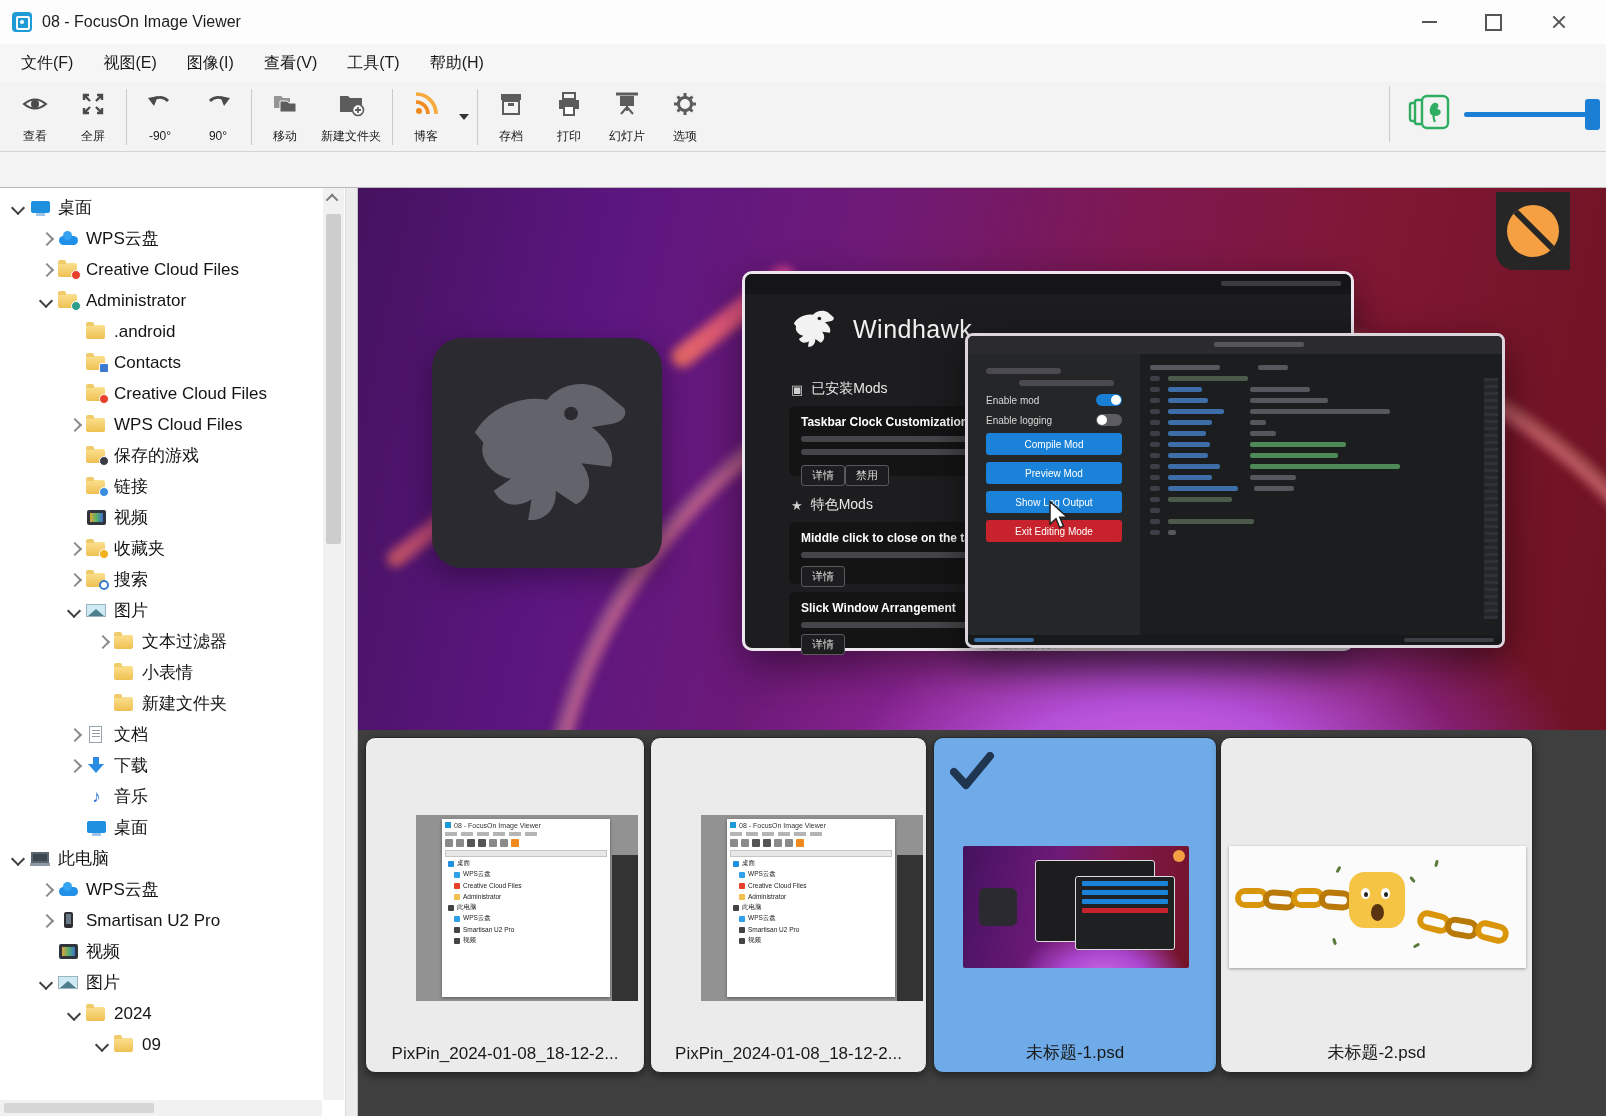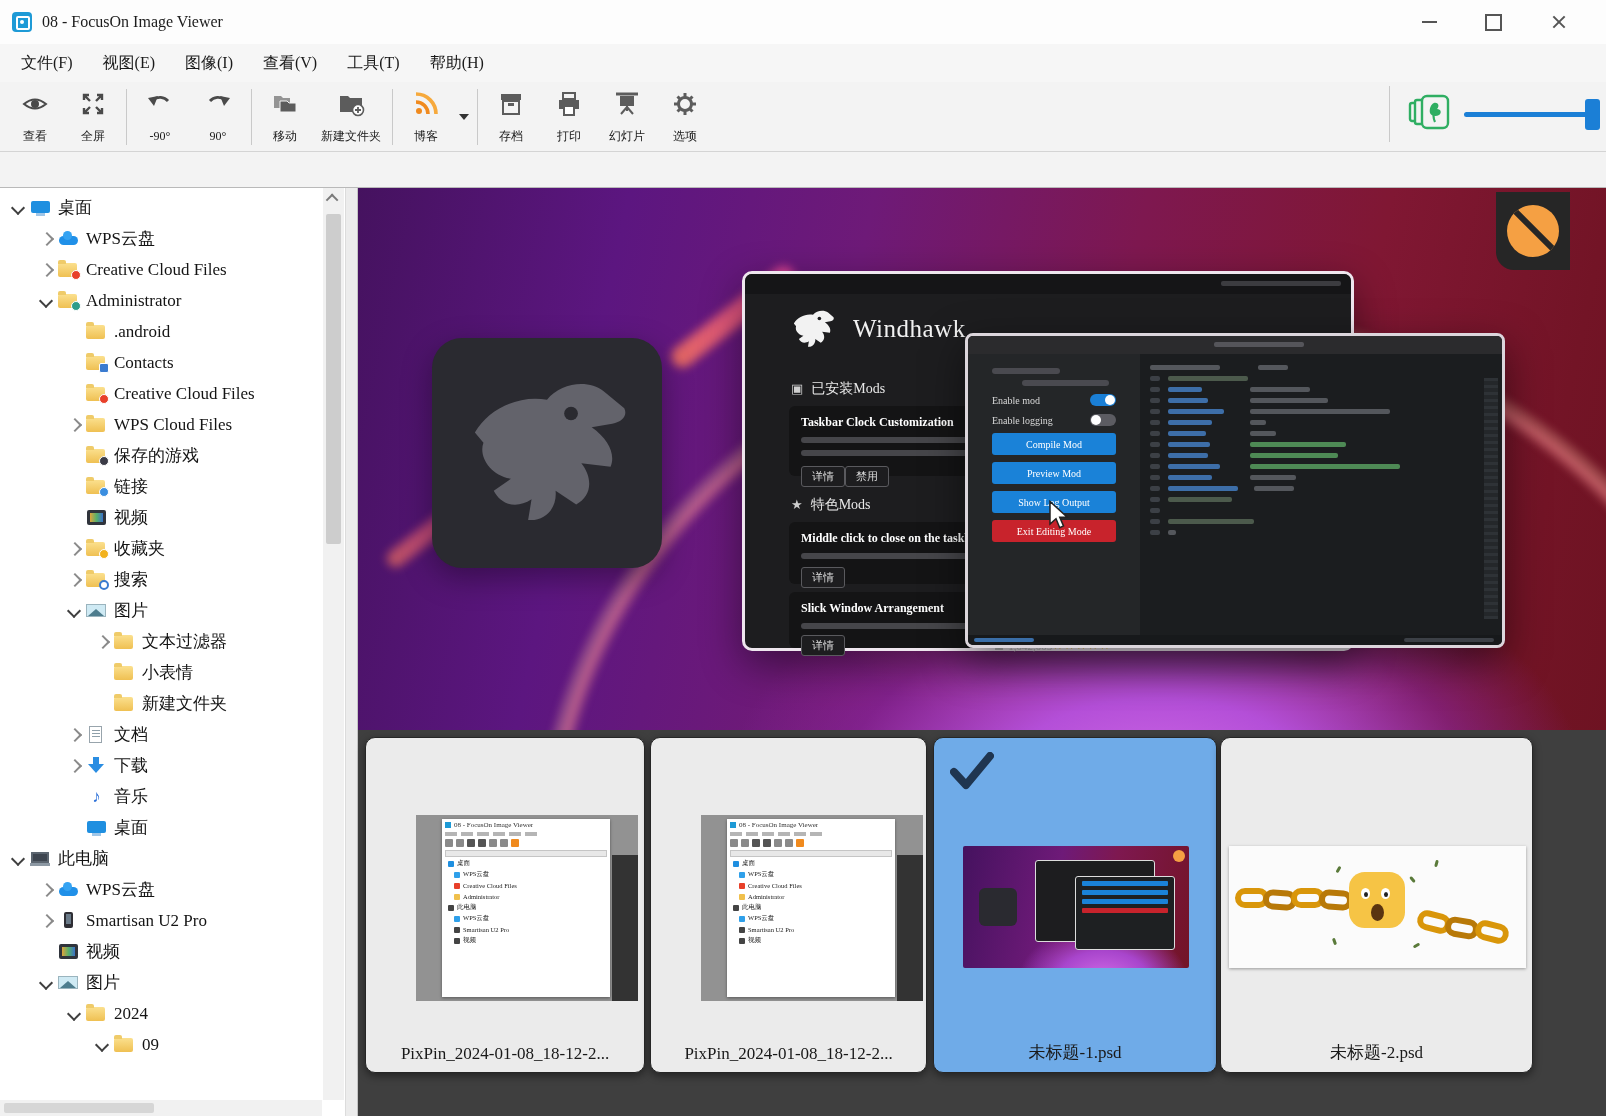--- a/index.html
+++ b/index.html
@@ -1,18 +1,18 @@
 <!DOCTYPE html>
 <html><head>
 <meta charset="utf-8">
 <style>
   html,body{margin:0;padding:0;}
   body{width:1606px;height:1116px;position:relative;overflow:hidden;
        font-family:"Liberation Sans","DejaVu Sans",sans-serif;background:#f3f3f3;color:#1a1a1a;}
-  .abs{position:absolute;font-family:Liberation Serif, serif;}
+  .abs{position:absolute;}
   
   #titlebar{left:0;top:0;width:1606px;height:44px;background:#fdfdfd;}
   #appicon{left:12px;top:12px;width:20px;height:20px;background:#1e9ad6;border-radius:4px;}
   #appicon::before{content:"";position:absolute;left:4px;top:4px;width:10px;height:10px;border:2px solid #fff;border-radius:2px;}
   #appicon::after{content:"";position:absolute;left:8px;top:8px;width:4px;height:4px;background:#fff;border-radius:50%;}
   #wtitle{left:42px;top:0;height:44px;line-height:44px;font-size:16px;color:#1c1c1c;}
   .wctl{top:8px;width:34px;height:28px;display:flex;align-items:center;justify-content:center;}
   #btn-min{right:160px;} #btn-max{right:96px;} #btn-close{right:30px;}
   #btn-min i{display:block;width:15px;height:2px;background:#555;}
   #btn-max i{display:block;width:13px;height:13px;border:2px solid #555;}
@@ -118,21 +118,21 @@
   .toggle::after{content:"";position:absolute;right:2px;top:2px;width:13px;height:13px;border-radius:50%;background:#fff;}
   .users{display:flex;align-items:center;gap:5px;color:#b8b8b8;font-size:11px;margin-left:auto;}
   .person{width:8px;height:9px;position:relative;}
   .person::before{content:"";position:absolute;left:2px;top:0;width:4px;height:4px;border-radius:50%;background:#b8b8b8;}
   .person::after{content:"";position:absolute;left:0;top:4px;width:8px;height:5px;border-radius:4px 4px 0 0;background:#b8b8b8;}
   .stars{color:#e8b91e;font-size:12px;letter-spacing:1px;}
   
   #edwin{position:absolute;left:607px;top:145px;width:540px;height:315px;background:#1e2022;border:3px solid #dcd6dc;border-radius:8px;box-sizing:border-box;box-shadow:0 14px 40px rgba(0,0,0,.5);overflow:hidden;}
   #edbar{position:absolute;left:0;top:0;right:0;height:18px;background:#2b2b2d;}
   #edbar::after{content:"";position:absolute;left:46%;top:6px;width:90px;height:5px;background:#55555a;border-radius:2px;}
-  #edleft{position:absolute;left:0;top:18px;width:172px;bottom:10px;background:#242628;padding:8px 24px;box-sizing:border-box;}
+  #edleft{position:absolute;left:0;top:18px;width:172px;bottom:10px;background:#242628;padding:8px 18px;box-sizing:border-box;}
   .edlblrow{display:flex;align-items:center;justify-content:space-between;margin-top:8px;}
   .edlbl{font-size:10px;color:#d8d8d8;}
   .mtog{width:26px;height:12px;border-radius:6px;background:#1a7fd6;position:relative;}
   .mtog::after{content:"";position:absolute;right:1px;top:1px;width:10px;height:10px;border-radius:50%;background:#fff;}
   .mtog.off{background:#5c5c62;} .mtog.off::after{right:auto;left:1px;}
   .edbtn{margin-top:7px;height:22px;border-radius:3px;background:#1a82d8;color:#fff;font-size:10px;display:flex;align-items:center;justify-content:center;}
   .edbtn.red{background:#c8232c;}
   .edskl{height:6px;background:#4a4a50;border-radius:3px;margin-top:6px;}
   #edcode{position:absolute;left:172px;top:18px;right:0;bottom:10px;background:#1b1d1f;padding:8px 6px 0 10px;box-sizing:border-box;}
   .cl-row{display:flex;align-items:center;height:11px;gap:8px;}

